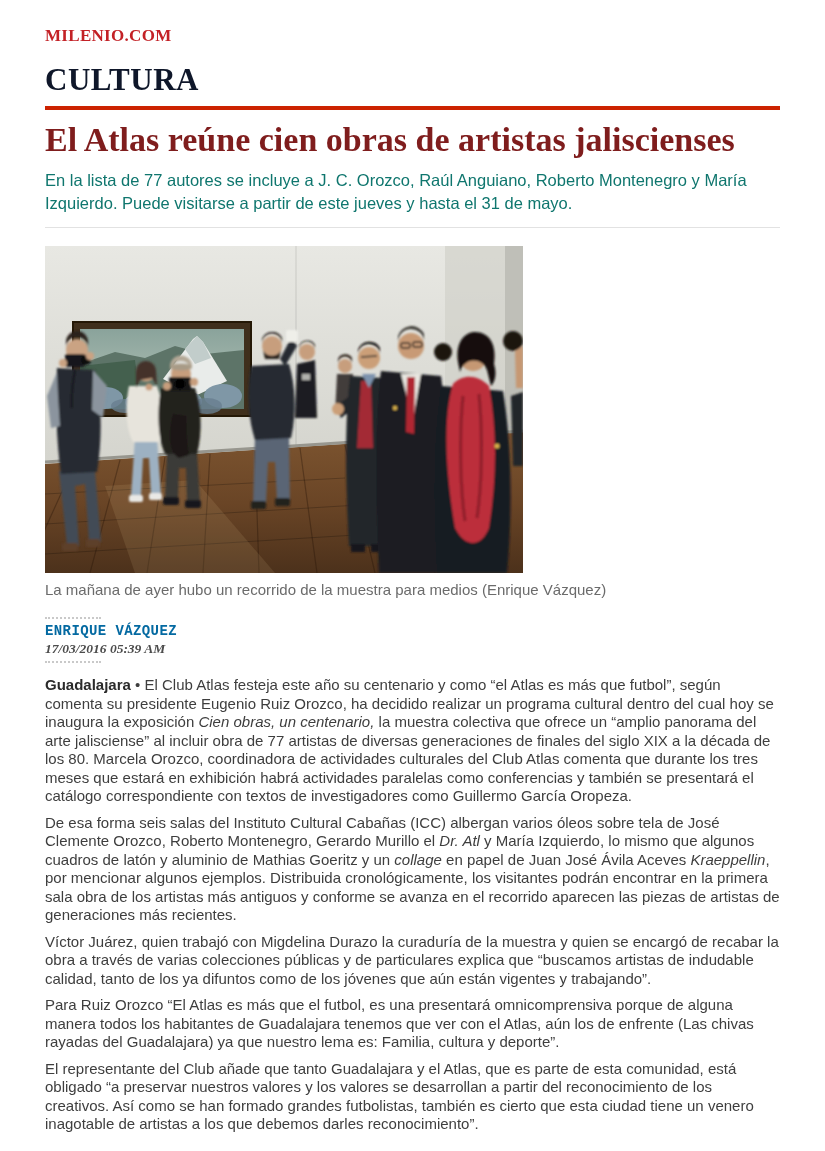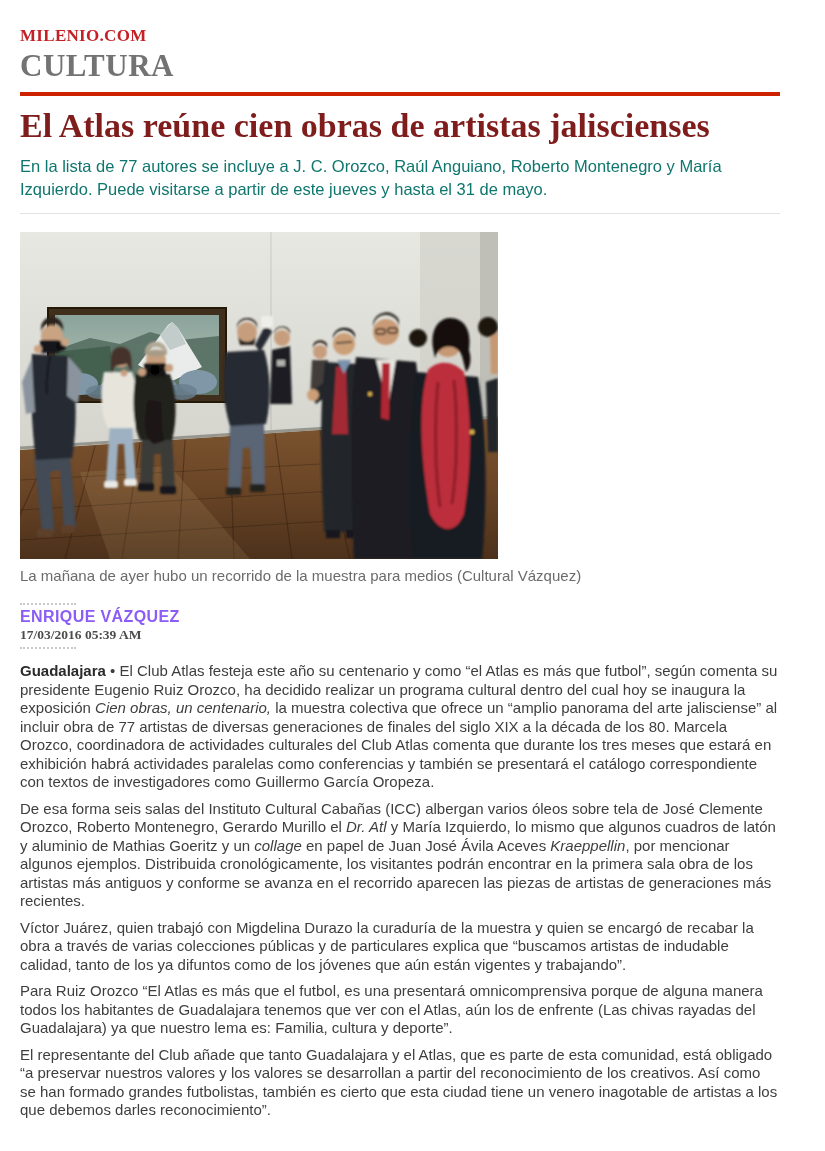--- a/index.html
+++ b/index.html
@@ -1,32 +1,32 @@
 <!DOCTYPE html>
 <html lang="es"><head>
 <meta charset="utf-8">
 <style>
   html,body{margin:0;padding:0;background:#ffffff;}
   body{
     width:825px;height:1151px;overflow:hidden;
     font-family:"Liberation Sans",sans-serif;
     -webkit-font-smoothing:antialiased;
   }
-  .page{padding:26px 45px 0 20px;}
+  .page{padding:26px 45px 0 45px;}
 
   
   .site{
     display:block;font-family:"Liberation Serif",serif;font-weight:700;
     font-size:17px;line-height:20px;letter-spacing:.3px;color:#c32126;
     text-decoration:none;
   }
   .section{
     display:block;font-family:"Liberation Serif",serif;font-weight:700;
-    font-size:31px;line-height:34px;letter-spacing:.5px;color:#737373;
-    text-decoration:none;margin-top:3px;
+    font-size:31px;line-height:34px;letter-spacing:.5px;color:#0f172a;
+    text-decoration:none;margin-top:17px;
   }
   .rule{height:4px;background:#cc2200;margin-top:9px;}
 
   
   h1.headline{
     font-family:"Liberation Serif",serif;font-weight:700;
     font-size:34px;line-height:42px;color:#7f1d1d;margin:9px 0 0 0;
   }
   p.deck{
     font-size:16.5px;line-height:23px;color:#0f766e;margin:8px 0 0 0;
@@ -36,26 +36,26 @@
   
   figure{margin:18px 0 0 0;padding:0;}
   .photo{width:478px;height:327px;background:#d9d9d4;overflow:hidden;}
   .photo svg{display:block;width:100%;height:100%;}
   figcaption{margin-top:7px;font-size:15px;line-height:19px;color:#6b6b6b;}
 
   
   .byline-block{margin-top:18px;}
   .dots{width:56px;height:0;border-top:2px dotted #c9c9c9;margin:4px 0;}
   .byline{
-    font-family:Liberation Sans, sans-serif;font-weight:700;
-    font-size:16px;line-height:16px;letter-spacing:.4px;color:#8b5cf6;
+    font-family:Liberation Mono, monospace;font-weight:700;
+    font-size:14px;line-height:16px;letter-spacing:.4px;color:#0369a1;
   }
   .pubdate{
     font-family:"Liberation Serif",serif;font-weight:700;
-    font-size:13.5px;line-height:16px;color:#4c4c4c;margin-top:2px;
+    font-size:13.5px;line-height:16px;color:#4c4c4c;margin-top:2px;font-style:italic;
   }
 
   
   .body{margin-top:13px;}
   .body p{margin:0 0 8px 0;font-size:15px;line-height:18.5px;color:#3e3e3e;}
   .body .b{font-weight:700;color:#2a2a2a;}
   .body .i{font-style:italic;}
 </style>
 </head>
 <body>
@@ -242,21 +242,21 @@
           </g>
 
           <g>
             <circle cx="468" cy="95" r="10" fill="#1b140f"></circle>
             <polygon points="470,105 478,100 478,142 471,142" fill="#c69873"></polygon>
             <polygon points="466,150 478,146 478,220 468,220" fill="#23262b"></polygon>
           </g>
         </g>
       </svg>
     </div>
-    <figcaption>La mañana de ayer hubo un recorrido de la muestra para medios (Cultural Vázquez)</figcaption>
+    <figcaption>La mañana de ayer hubo un recorrido de la muestra para medios (Enrique Vázquez)</figcaption>
   </figure>
 
   <div class="byline-block">
     <div class="dots"></div>
     <div class="byline">ENRIQUE VÁZQUEZ</div>
     <div class="pubdate">17/03/2016 05:39 AM</div>
     <div class="dots"></div>
   </div>
 
   <div class="body">

